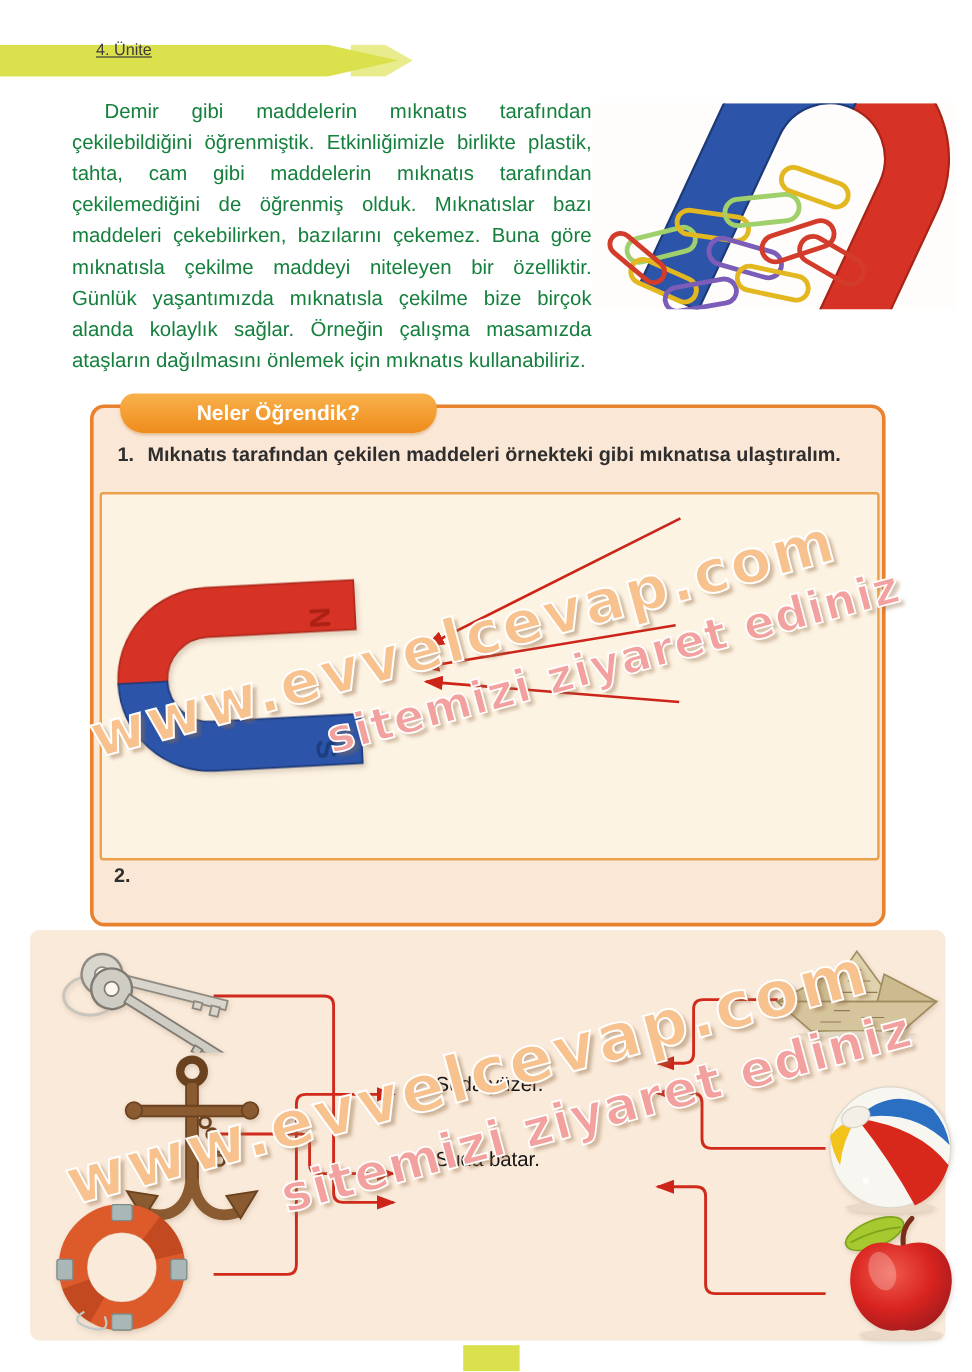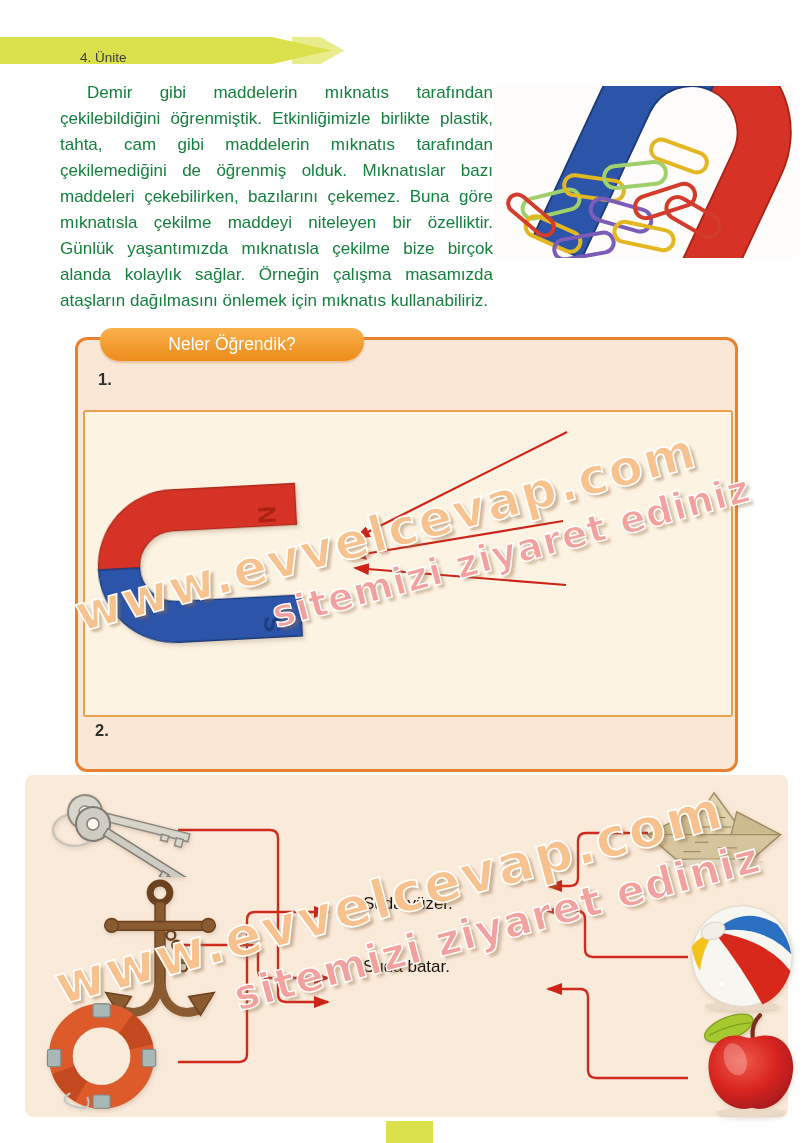--- a/index.html
+++ b/index.html
@@ -3,34 +3,34 @@
 <meta charset="utf-8">
 <style>
   html,body{margin:0;padding:0;background:#fff;}
   .page{position:relative;width:810px;height:1143px;background:#ffffff;overflow:hidden;
         font-family:"Liberation Sans",sans-serif;color:#3a3a3a;}
   
   .unit-bar{position:absolute;left:0;top:37px;width:332px;height:27px;background:#dbe14d;
             clip-path:polygon(0 0,82% 0,100% 50%,82% 100%,0 100%);z-index:3;}
   .unit-bar-back{position:absolute;left:292px;top:37px;width:52px;height:27px;background:#e9ec8d;
             clip-path:polygon(0 0,55% 0,100% 50%,55% 100%,0 100%);z-index:2;}
-  .unit-label{position:absolute;left:80px;top:50px;font-size:13.5px;color:#3c3c3c;z-index:4;}
+  .unit-label{position:absolute;left:80px;top:34px;font-size:13.5px;color:#3c3c3c;z-index:4;text-decoration:underline;}
   
   .intro{position:absolute;left:60px;top:80px;width:433px;font-size:17px;line-height:26px;
          text-align:justify;text-indent:27px;color:#15803d;margin:0;}
   
   .figure-photo{position:absolute;left:494px;top:86px;width:302px;height:172px;background:#fefdfb;overflow:hidden;}
   .figure-caption{position:absolute;left:483px;top:264px;width:320px;font-size:12.5px;line-height:16.5px;color:#2f2f2f;margin:0;}
   .figure-caption b{color:#e8197b;}
   
   .activity-box{position:absolute;left:75px;top:337px;width:663px;height:435px;background:#fbe7d5;
                 border:3px solid #e8822f;border-radius:12px;box-sizing:border-box;z-index:1;}
   .tab{position:absolute;left:100px;top:328px;width:264px;height:33px;z-index:2;
        background:linear-gradient(#f9b14c,#ee8c1b);border-radius:12px 12px 20px 20px;
-       color:#fff;font-weight:normal;font-size:17.5px;text-align:center;line-height:33px;
+       color:#fff;font-weight:bold;font-size:17.5px;text-align:center;line-height:33px;
        box-shadow:0 2px 2px rgba(160,90,10,.25);}
   .q{position:absolute;font-weight:bold;font-size:16.5px;line-height:21.5px;color:#2e2e2e;
      padding-left:25px;text-align:justify;z-index:2;box-sizing:border-box;}
   .qnum{position:absolute;left:0;top:0;}
   .inner-panel{position:absolute;left:83px;top:410px;width:650px;height:307px;background:#fdf3e3;
                border:2px solid #eaa14e;border-radius:3px;box-sizing:border-box;z-index:1;}
   .magnet-big{position:absolute;left:90px;top:480px;width:212px;height:170px;z-index:2;
               transform:rotate(-3deg);filter:drop-shadow(2px 3px 2px rgba(90,60,30,.2));}
   .q1-arrows{position:absolute;left:75px;top:410px;width:660px;height:310px;z-index:3;}
   .items{position:absolute;left:578px;top:415px;margin:0;padding:0;list-style:none;z-index:2;}
@@ -83,20 +83,21 @@
         <rect x="170" y="120" width="58" height="22" rx="11" stroke="#d33b2b" transform="rotate(30 199 131)"></rect>
       </g>
     </svg>
   </div>
 
   <div class="activity-box"></div>
   <div class="tab">Neler Öğrendik?</div>
 
   <div class="q" style="left:98px;top:369px;width:629px;">
     <span class="qnum">1.</span>
+    <span>Mıknatıs tarafından çekilen maddeleri örnekteki gibi mıknatısa ulaştıralım.</span>
   </div>
 
   <div class="inner-panel"></div>
 
   <svg class="magnet-big" viewBox="0 0 300 240">
     <path d="M295,12 L120,12 A108,108 0 0 0 12,120 L70,120 A50,50 0 0 1 120,70 L295,70 Z" fill="#d63226" stroke="#b02a1c" stroke-width="2"></path>
     <path d="M12,120 A108,108 0 0 0 120,228 L295,228 L295,170 L120,170 A50,50 0 0 1 70,120 Z" fill="#2c54a8" stroke="#1d3a78" stroke-width="2"></path>
     <text x="252" y="52" font-size="34" font-weight="bold" fill="#aa2013" transform="rotate(90 252 42)">N</text>
     <text x="252" y="208" font-size="34" font-weight="bold" fill="#1c3d7e" transform="rotate(90 252 198)">S</text>
   </svg>

